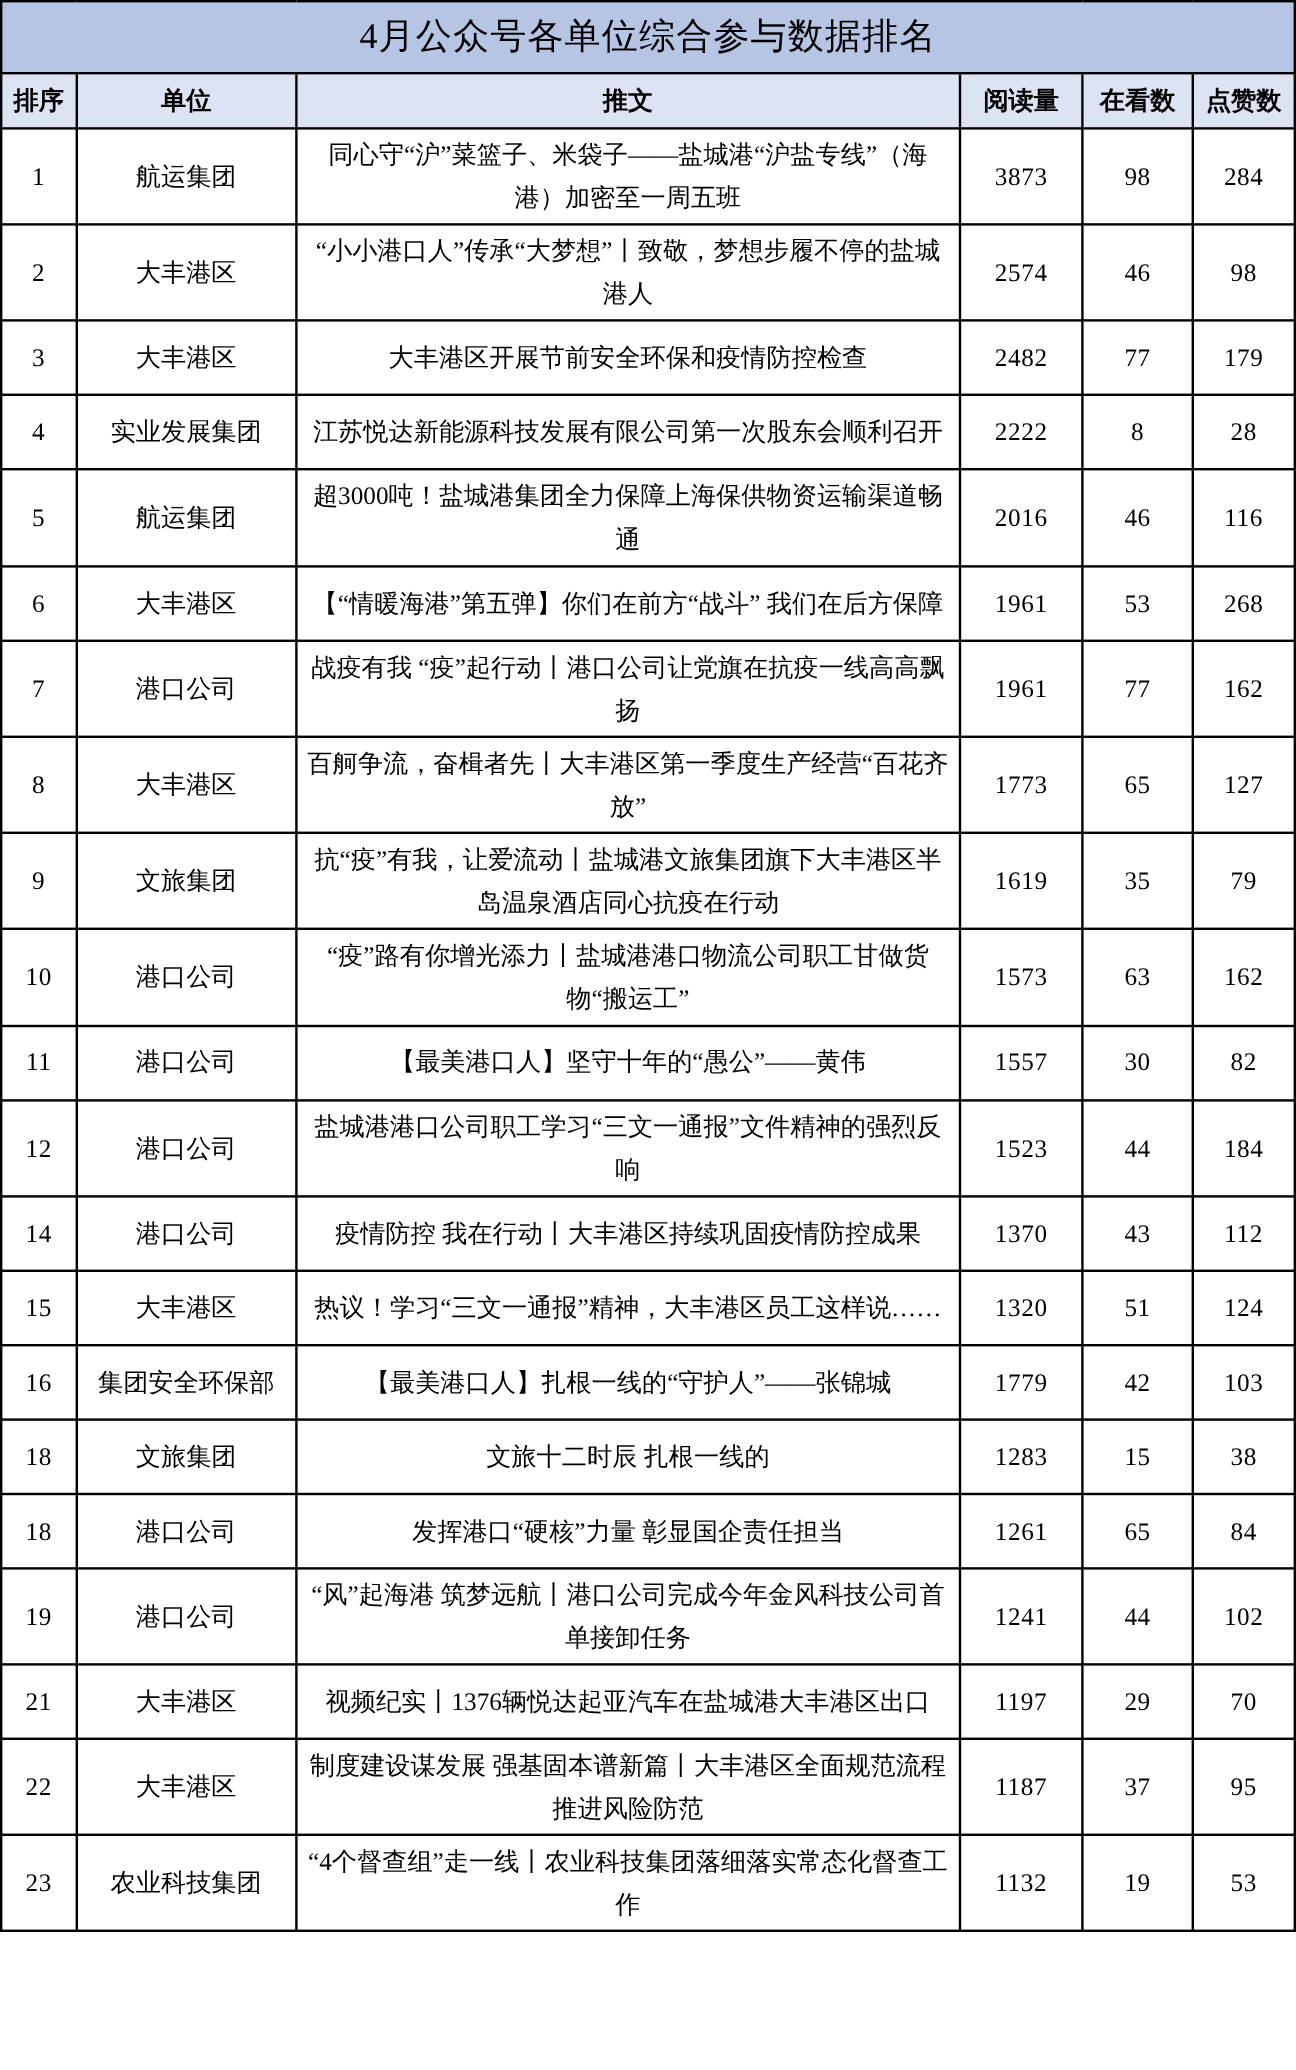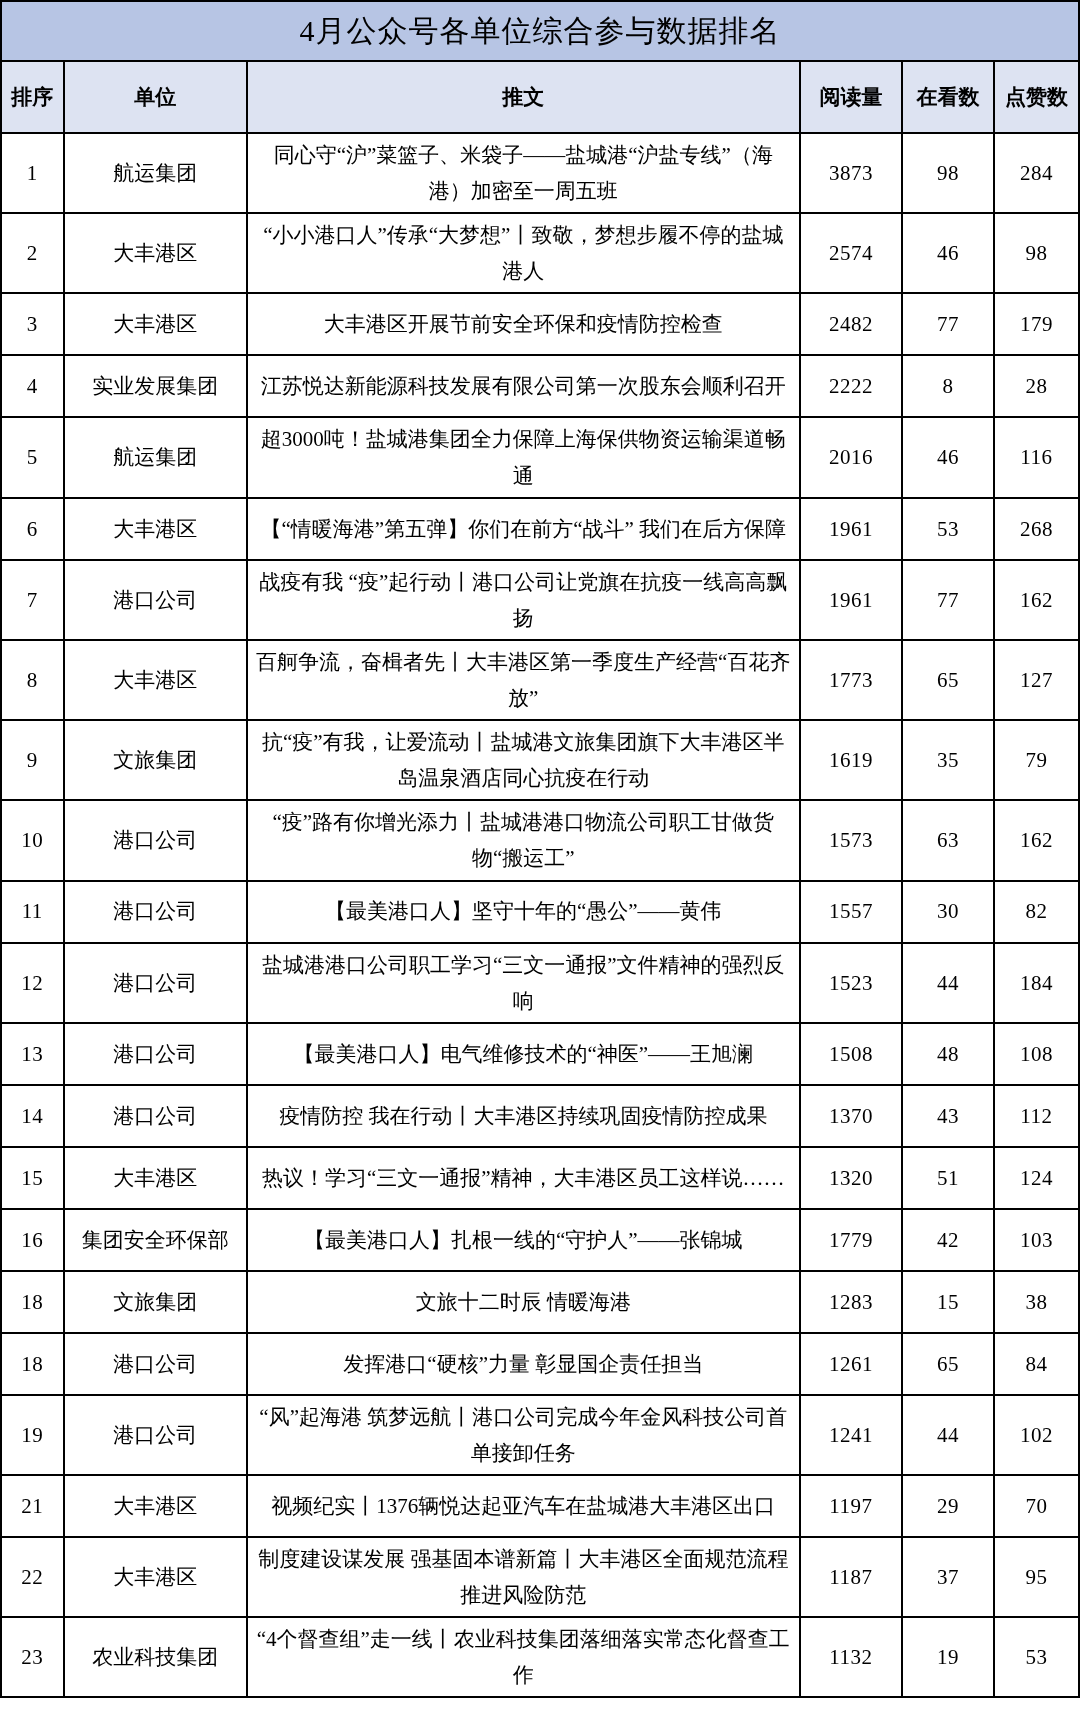--- a/index.html
+++ b/index.html
@@ -38,21 +38,21 @@
   }
   .data-table .title-cell {
     background: var(--title-bg);
     height: 60px;
     font-size: 30px;
     font-weight: normal;
     letter-spacing: 1px;
   }
   .data-table thead th.col-head {
     background: var(--header-bg);
-    height: 72px;
+    height: 46px;
     font-size: 21px;
     font-weight: bold;
   }
   .data-table tbody td {
     background: var(--row-bg);
     height: 62px;
   }
   
   col.c0 { width: 5.8%; }
   col.c1 { width: 17.0%; }
@@ -183,28 +183,20 @@
       </tr>
       <tr>
         <td class="col-0">12</td>
         <td class="col-1">港口公司</td>
         <td class="col-2">盐城港港口公司职工学习“三文一通报”文件精神的强烈反响</td>
         <td class="col-3">1523</td>
         <td class="col-4">44</td>
         <td class="col-5">184</td>
       </tr>
       <tr>
-        <td class="col-0">13</td>
-        <td class="col-1">港口公司</td>
-        <td class="col-2">【最美港口人】电气维修技术的“神医”——王旭澜</td>
-        <td class="col-3">1508</td>
-        <td class="col-4">48</td>
-        <td class="col-5">108</td>
-      </tr>
-      <tr>
         <td class="col-0">14</td>
         <td class="col-1">港口公司</td>
         <td class="col-2">疫情防控 我在行动丨大丰港区持续巩固疫情防控成果</td>
         <td class="col-3">1370</td>
         <td class="col-4">43</td>
         <td class="col-5">112</td>
       </tr>
       <tr>
         <td class="col-0">15</td>
         <td class="col-1">大丰港区</td>
@@ -217,21 +209,21 @@
         <td class="col-0">16</td>
         <td class="col-1">集团安全环保部</td>
         <td class="col-2">【最美港口人】扎根一线的“守护人”——张锦城</td>
         <td class="col-3">1779</td>
         <td class="col-4">42</td>
         <td class="col-5">103</td>
       </tr>
       <tr>
         <td class="col-0">18</td>
         <td class="col-1">文旅集团</td>
-        <td class="col-2">文旅十二时辰 情暖海港</td>
+        <td class="col-2">文旅十二时辰 扎根一线的</td>
         <td class="col-3">1283</td>
         <td class="col-4">15</td>
         <td class="col-5">38</td>
       </tr>
       <tr>
         <td class="col-0">18</td>
         <td class="col-1">港口公司</td>
         <td class="col-2">发挥港口“硬核”力量 彰显国企责任担当</td>
         <td class="col-3">1261</td>
         <td class="col-4">65</td>

